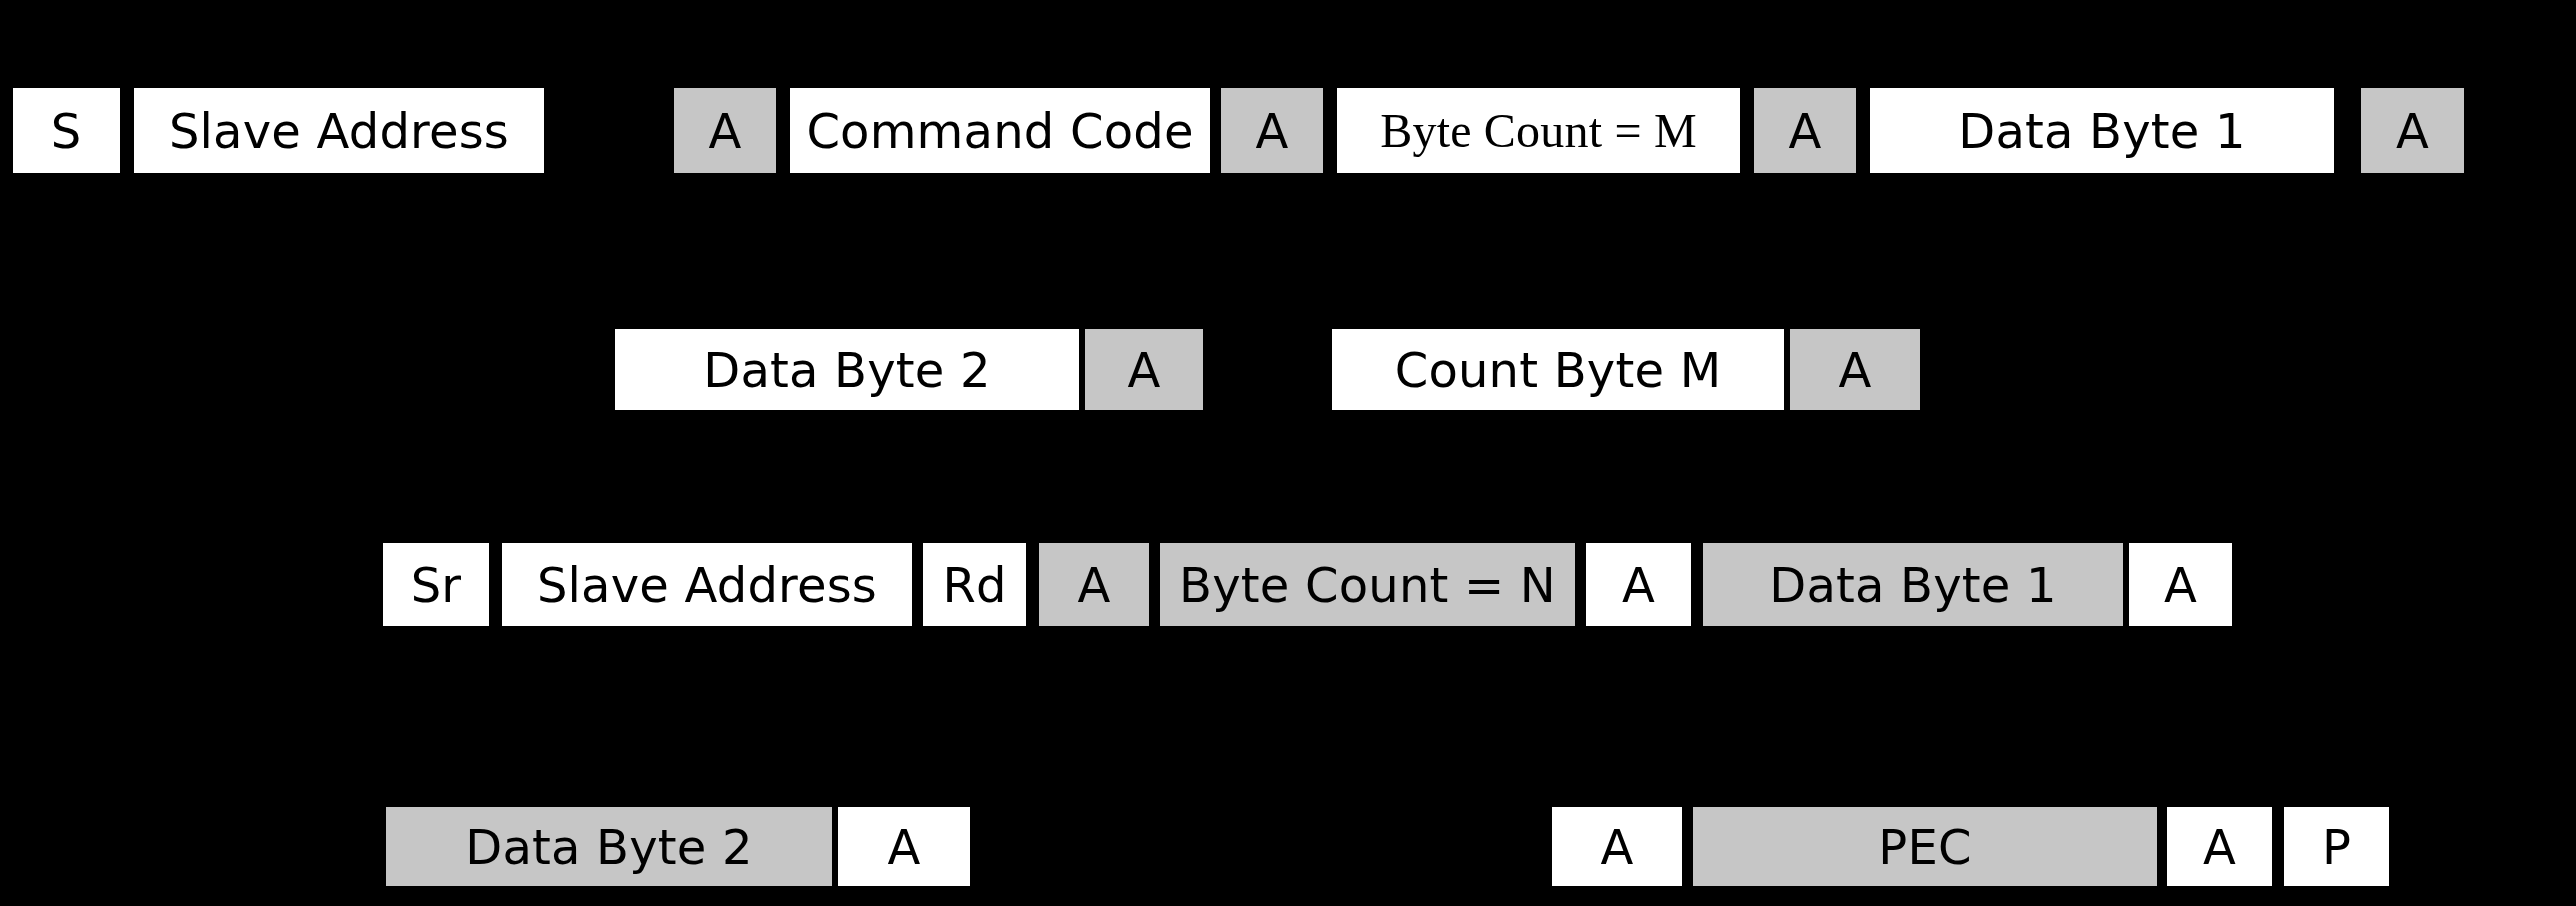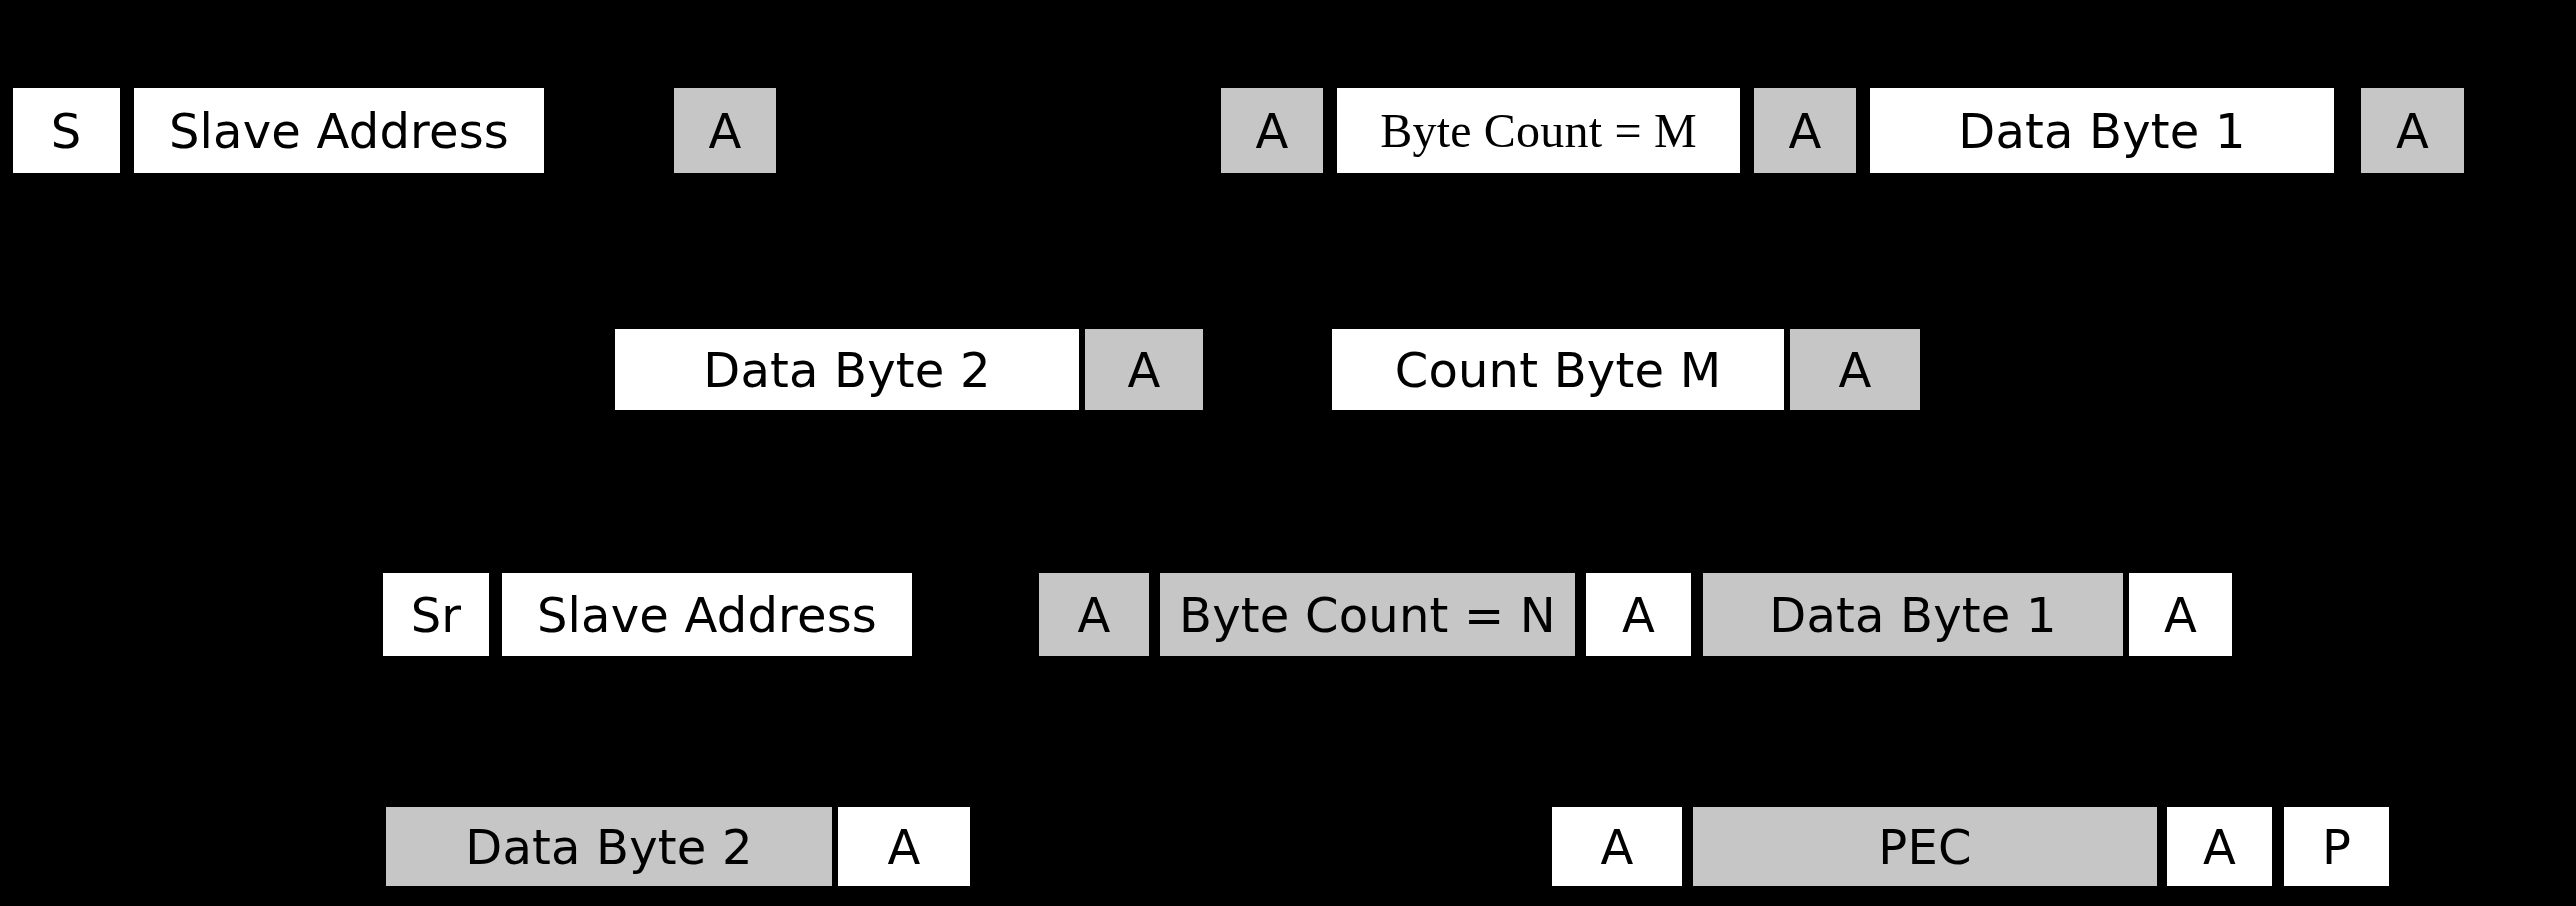--- a/index.html
+++ b/index.html
@@ -46,35 +46,37 @@
   .field.fill-gray   { background: #c6c6c6; }
 </style>
 </head>
 <body>
 
 <div id="diagram">
     <div class="frame-row" style="left: 0px; top: 85px; height: 91px; width: 2576px;">
       <div class="field fill-white" style="left: 9.7px; top: 0px; width: 113px; height: 91px;">S</div>
       <div class="field fill-white" style="left: 131px; top: 0px; width: 416px; height: 91px;">Slave Address</div>
       <div class="field fill-gray" style="left: 671px; top: 0px; width: 108px; height: 91px;">A</div>
+      <div class="field fill-white" style="left: 787px; top: 0px; width: 426px; height: 91px;">Command Code</div>
       <div class="field fill-gray" style="left: 1218px; top: 0px; width: 108px; height: 91px;">A</div>
       <div class="field fill-white" style="left: 1334px; top: 0px; width: 409px; height: 91px; font-family: Liberation Serif, serif;">Byte Count = M</div>
       <div class="field fill-gray" style="left: 1751px; top: 0px; width: 108px; height: 91px;">A</div>
       <div class="field fill-white" style="left: 1867px; top: 0px; width: 470px; height: 91px;">Data Byte 1</div>
       <div class="field fill-gray" style="left: 2358px; top: 0px; width: 109px; height: 91px;">A</div>
     </div>
     <div class="frame-row" style="left: 0px; top: 326px; height: 87px; width: 2576px;">
       <div class="field fill-white" style="left: 612px; top: 0px; width: 470px; height: 87px;">Data Byte 2</div>
       <div class="field fill-gray" style="left: 1082px; top: 0px; width: 124px; height: 87px;">A</div>
       <div class="field fill-white" style="left: 1329px; top: 0px; width: 458px; height: 87px;">Count Byte M</div>
       <div class="field fill-gray" style="left: 1787px; top: 0px; width: 136px; height: 87px;">A</div>
     </div>
-    <div class="frame-row" style="left: 0px; top: 570px; height: 89px; width: 2165px;">
+    <div class="frame-row" style="left: 0px; top: 540px; height: 89px; width: 2165px;">
       <div class="field fill-white" style="left: 380px; top: 0px; width: 112px; height: 89px;">Sr</div>
       <div class="field fill-white" style="left: 499px; top: 0px; width: 416px; height: 89px;">Slave Address</div>
+      <div class="field fill-white" style="left: 920px; top: 0px; width: 109px; height: 89px;">Rd</div>
       <div class="field fill-gray" style="left: 1036px; top: 0px; width: 116px; height: 89px;">A</div>
       <div class="field fill-gray" style="left: 1157px; top: 0px; width: 421px; height: 89px;">Byte Count = N</div>
       <div class="field fill-white" style="left: 1583px; top: 0px; width: 111px; height: 89px;">A</div>
       <div class="field fill-gray" style="left: 1700px; top: 0px; width: 426px; height: 89px;">Data Byte 1</div>
       <div class="field fill-white" style="left: 2126px; top: 0px; width: 109px; height: 89px;">A</div>
     </div>
     <div class="frame-row" style="left: 0px; top: 804px; height: 85px; width: 2576px;">
       <div class="field fill-gray" style="left: 383px; top: 0px; width: 452px; height: 85px;">Data Byte 2</div>
       <div class="field fill-white" style="left: 835px; top: 0px; width: 138px; height: 85px;">A</div>
       <div class="field fill-white" style="left: 1549px; top: 0px; width: 136px; height: 85px;">A</div>

